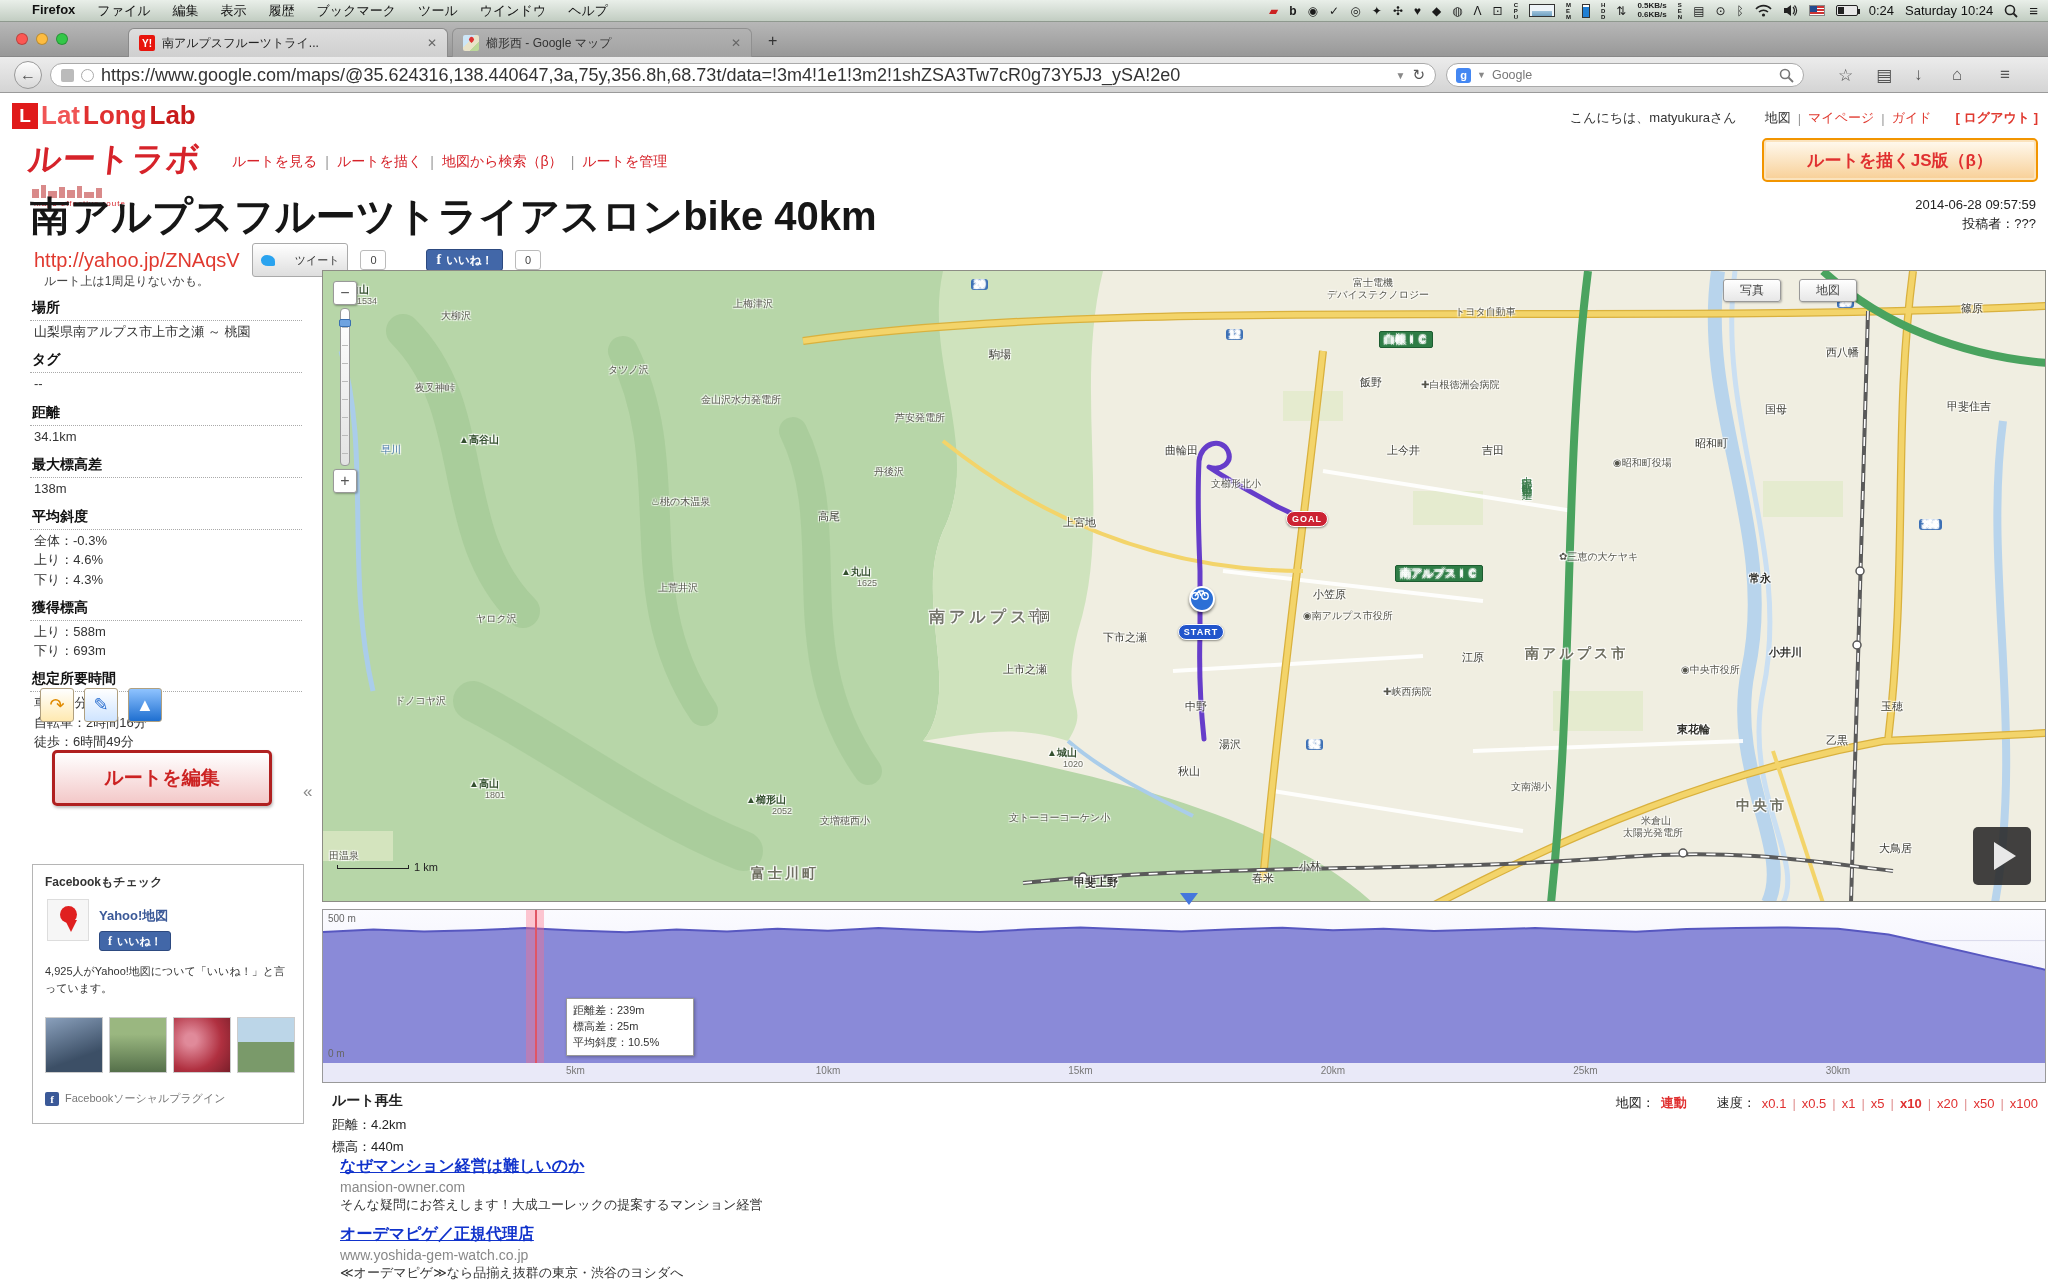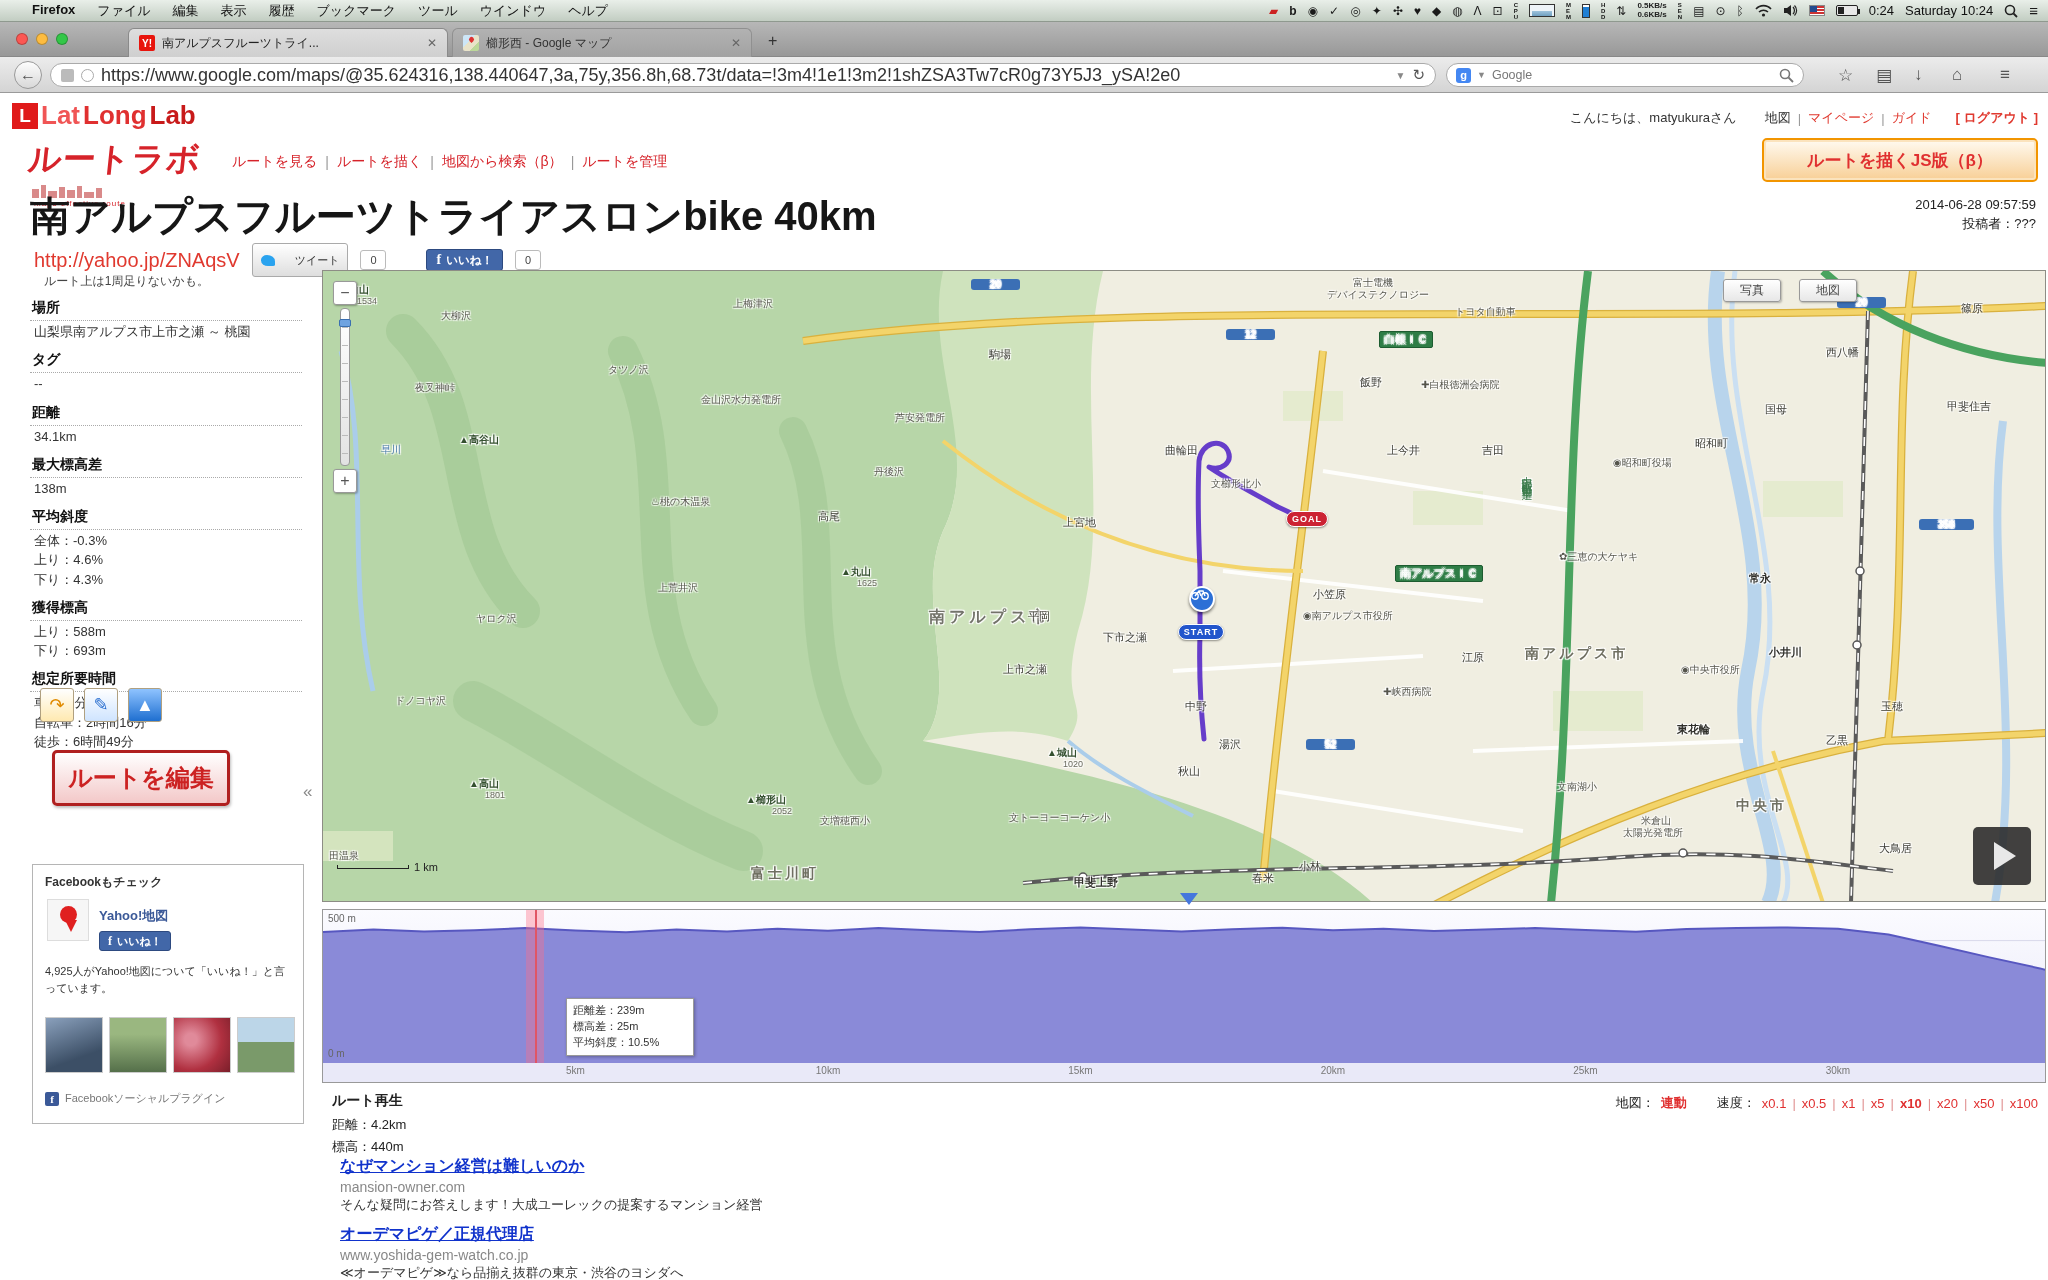--- a/index.html
+++ b/index.html
@@ -98,23 +98,23 @@
 
 .sbnote{position:absolute;left:44px;top:273px;font-size:12px;color:#444}
 #sb-stats{position:absolute;left:30px;top:288px;width:272px;font-size:13px}
 .sb-h{font-weight:bold;font-size:14px;color:#111;border-bottom:1px dotted #aaa;padding:2px 0 3px 2px;margin-top:9px}
 .sb-v{color:#333;padding:3px 0 0 4px;line-height:1.25}
 #exports{position:absolute;left:40px;top:688px;display:flex;gap:10px}
 .exic{width:34px;height:34px;border:1px solid #b0a080;border-radius:3px;display:flex;align-items:center;justify-content:center;font-size:18px}
 .exic.e1{background:linear-gradient(#fff,#ffe9b0);color:#e08a00}
 .exic.e2{background:linear-gradient(#fff,#cfe4ff);color:#2a6fd0}
 .exic.e3{background:linear-gradient(#8fc3ff,#1f6fd0);color:#fff}
-.editbtn{position:absolute;left:52px;top:750px;width:178px;height:56px;border:3px solid #b02020;border-radius:5px;
+.editbtn{position:absolute;left:52px;top:750px;width:220px;height:56px;border:3px solid #b02020;border-radius:5px;
   background:linear-gradient(#fff,#f3c8c8);display:flex;align-items:center;justify-content:center;
-  font-size:24px;font-weight:bold;color:#cc2222;box-shadow:1px 2px 3px rgba(0,0,0,.25)}
+  font-size:19px;font-weight:bold;color:#cc2222;box-shadow:1px 2px 3px rgba(0,0,0,.25)}
 .collapser{position:absolute;left:303px;top:782px;color:#888;font-size:17px}
 #fbbox{position:absolute;left:32px;top:864px;width:272px;height:260px;border:1px solid #b5b5b5;background:#fff}
 #fbbox .fbh{font-size:12px;font-weight:bold;color:#333;padding:9px 0 0 12px}
 .ypin{position:absolute;left:14px;top:34px;width:42px;height:42px;background:#f6f6f6;border:1px solid #ddd;position:absolute}
 .ypin .pc{position:absolute;left:12px;top:6px;width:17px;height:17px;border-radius:50%;background:#e02020}
 .ypin .pt{position:absolute;left:17px;top:20px;width:0;height:0;border:6px solid transparent;border-top:12px solid #e02020}
 .ypname{position:absolute;left:66px;top:42px;font-size:13px;font-weight:bold;color:#3b5998}
 .fblike2{position:absolute;left:66px;top:66px;display:flex;align-items:center;gap:5px;background:#4267a8;
   border:1px solid #2d4a80;border-radius:3px;height:20px;padding:0 8px;font-size:11px;color:#fff;font-weight:bold}
 .fbcap{position:absolute;left:12px;top:98px;width:246px;font-size:11px;color:#333;line-height:1.5}
@@ -134,21 +134,21 @@
 #map-labels span{position:absolute;white-space:nowrap;text-shadow:1px 1px 1px #fff,-1px -1px 1px #fff,1px -1px 1px #fff,-1px 1px 1px #fff}
 .ml-sm{font-size:10px;color:#55554c}
 .ml-tn{font-size:11px;color:#3c3c35}
 .ml-wt{font-size:10px;color:#4a7ab0}
 .ml-mt{font-size:10px;color:#34502f;font-weight:bold}
 .ml-el{font-size:9px;color:#6b6b60;text-shadow:none}
 .ml-bg{font-size:16px;font-weight:bold;color:#73736a;letter-spacing:4px}
 .ml-city{font-size:14px;font-weight:bold;color:#6f6f61;letter-spacing:3px}
 .ml-st{font-size:11px;color:#2f2f2a;font-weight:bold}
 .ml-grn{font-size:11px;color:#fff;background:#2e7d46;border:1px solid #1d5c30;border-radius:2px;padding:0 4px;text-shadow:none}
-.ml-b20{font-size:10px;font-weight:bold;color:#fff;background:#3b6fb5;border-radius:3px;padding:0 19px;text-shadow:none}
+.ml-b20{font-size:10px;font-weight:bold;color:#fff;background:#3b6fb5;border-radius:3px;padding:0 3px;text-shadow:none}
 .ml-vert{font-size:11px;color:#3a7a4a;writing-mode:vertical-rl;text-shadow:none;letter-spacing:2px}
 .zoomctl{position:absolute;left:10px;top:10px;width:24px}
 .zbtn{width:24px;height:24px;background:#fff;border:1px solid #999;border-radius:3px;color:#555;
   display:flex;align-items:center;justify-content:center;font-size:16px;box-shadow:1px 1px 2px rgba(0,0,0,.3)}
 .ztrack{margin:3px auto;width:10px;height:158px;background:linear-gradient(#fff,#e2e2e2);border:1px solid #999;border-radius:4px;position:relative}
 .ztrack i{position:absolute;left:1px;right:1px;height:1px;background:#bbb}
 .zhandle{position:absolute;left:-2px;top:10px;width:12px;height:8px;background:#6fa3e0;border:1px solid #3a6fb0;border-radius:2px}
 .maptypebtn{position:absolute;top:8px;width:58px;height:23px;background:linear-gradient(#fff,#e7e7e7);
   border:1px solid #999;border-radius:3px;font-size:12px;color:#444;display:flex;align-items:center;justify-content:center;
   box-shadow:1px 1px 2px rgba(0,0,0,.25)}
@@ -534,21 +534,21 @@
         <span class="ml-tn" style="left: 976px; top: 588px;">小林</span>
         <span class="ml-sm" style="left: 1290px; top: 185px;">◉昭和町役場</span>
         <span class="ml-tn" style="left: 1372px; top: 165px;">昭和町</span>
         <span class="ml-tn" style="left: 1442px; top: 131px;">国母</span>
         <span class="ml-st" style="left: 1426px; top: 300px;">常永</span>
         <span class="ml-st" style="left: 1446px; top: 374px;">小井川</span>
         <span class="ml-sm" style="left: 1358px; top: 392px;">◉中央市役所</span>
         <span class="ml-city" style="left: 1413px; top: 526px;">中央市</span>
         <span class="ml-st" style="left: 1354px; top: 451px;">東花輪</span>
         <span class="ml-tn" style="left: 1503px; top: 462px;">乙黒</span>
-        <span class="ml-sm" style="left: 1234px; top: 509px;">文南湖小</span>
+        <span class="ml-sm" style="left: 1188px; top: 509px;">文南湖小</span>
         <span class="ml-st" style="left: 751px; top: 604px;">甲斐上野</span>
         <span class="ml-tn" style="left: 1556px; top: 570px;">大鳥居</span>
         <span class="ml-sm" style="left: 1318px; top: 543px;">米倉山</span>
         <span class="ml-sm" style="left: 1300px; top: 555px;">太陽光発電所</span>
         <span class="ml-sm" style="left: 1236px; top: 279px;">✿三恵の大ケヤキ</span>
         <span class="ml-tn" style="left: 1503px; top: 74px;">西八幡</span>
         <span class="ml-vert" style="left: 1196px; top: 196px;">中部横断自動車道</span>
         <span class="ml-tn" style="left: 1638px; top: 30px;">篠原</span>
         <span class="ml-tn" style="left: 1624px; top: 128px;">甲斐住吉</span>
         <span class="ml-tn" style="left: 1558px; top: 428px;">玉穂</span>

